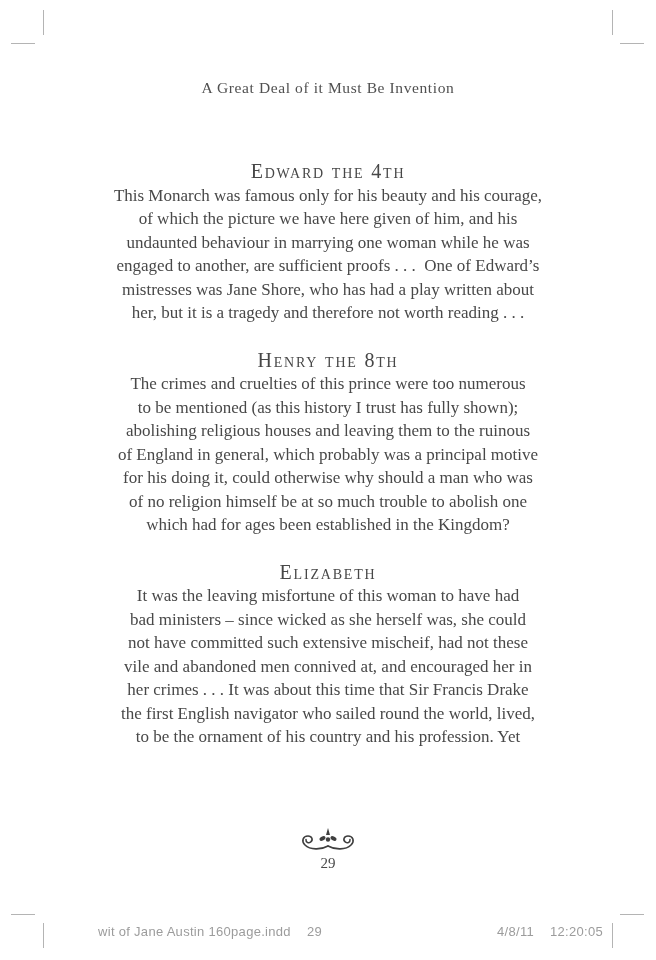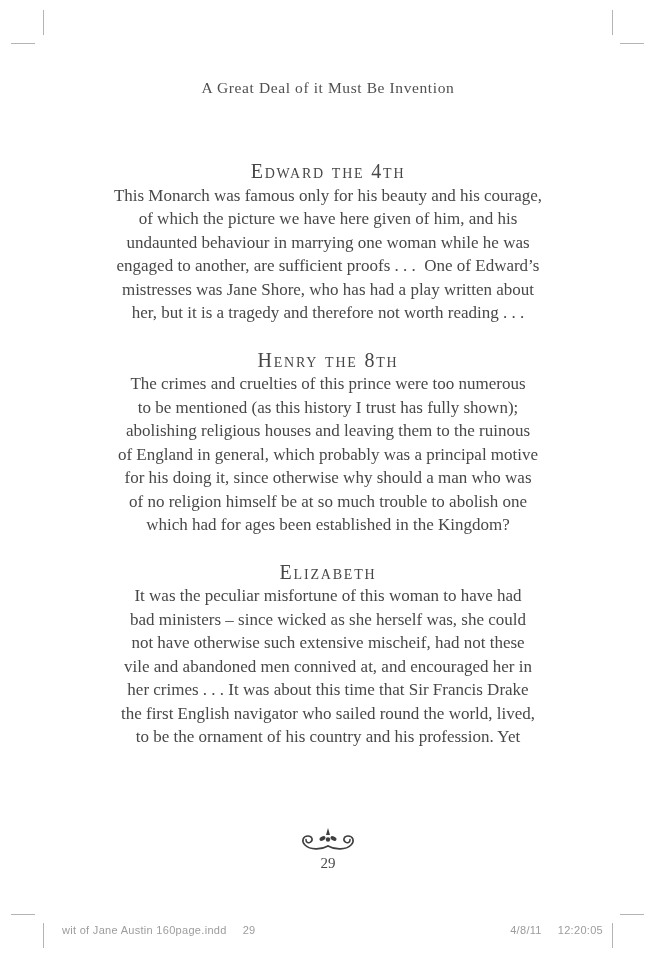--- a/index.html
+++ b/index.html
@@ -76,24 +76,25 @@
     font-size: 15px;
     line-height: 16px;
     margin-top: 1px;
     color: #4a4a4a;
   }
 
   .slug {
     position: absolute;
     top: 924px;
     font-family: "Liberation Sans", sans-serif;
-    font-size: 11px;
+    font-size: 13px;
     letter-spacing: 0.3px;
     color: #9c9c9c;
     white-space: nowrap;
+    margin-left: 36px;
   }
   .slug-left  { left: 62px; }
   .slug-right { right: 53px; }
   .slug .gap { display: inline-block; width: 16px; }
 </style>
 </head>
 <body>
 
 <div class="sheet">
 
@@ -119,30 +120,30 @@
       <div class="line">mistresses was Jane Shore, who has had a play written about</div>
       <div class="line">her, but it is a tragedy and therefore not worth reading . . .</div>
     </section>
 
     <section>
       <h2 class="sec-heading">Henry the 8th</h2>
       <div class="line">The crimes and cruelties of this prince were too numerous</div>
       <div class="line">to be mentioned (as this history I trust has fully shown);</div>
       <div class="line">abolishing religious houses and leaving them to the ruinous</div>
       <div class="line">of England in general, which probably was a principal motive</div>
-      <div class="line">for his doing it, since otherwise why should a man who was</div>
+      <div class="line">for his doing it, could otherwise why should a man who was</div>
       <div class="line">of no religion himself be at so much trouble to abolish one</div>
       <div class="line">which had for ages been established in the Kingdom?</div>
     </section>
 
     <section>
       <h2 class="sec-heading">Elizabeth</h2>
-      <div class="line">It was the peculiar misfortune of this woman to have had</div>
+      <div class="line">It was the leaving misfortune of this woman to have had</div>
       <div class="line">bad ministers – since wicked as she herself was, she could</div>
-      <div class="line">not have otherwise such extensive mischeif, had not these</div>
+      <div class="line">not have committed such extensive mischeif, had not these</div>
       <div class="line">vile and abandoned men connived at, and encouraged her in</div>
       <div class="line">her crimes . . . It was about this time that Sir Francis Drake</div>
       <div class="line">the first English navigator who sailed round the world, lived,</div>
       <div class="line">to be the ornament of his country and his profession. Yet</div>
     </section>
 
   </main>
 
   <div class="footer">
     <div class="ornament">

